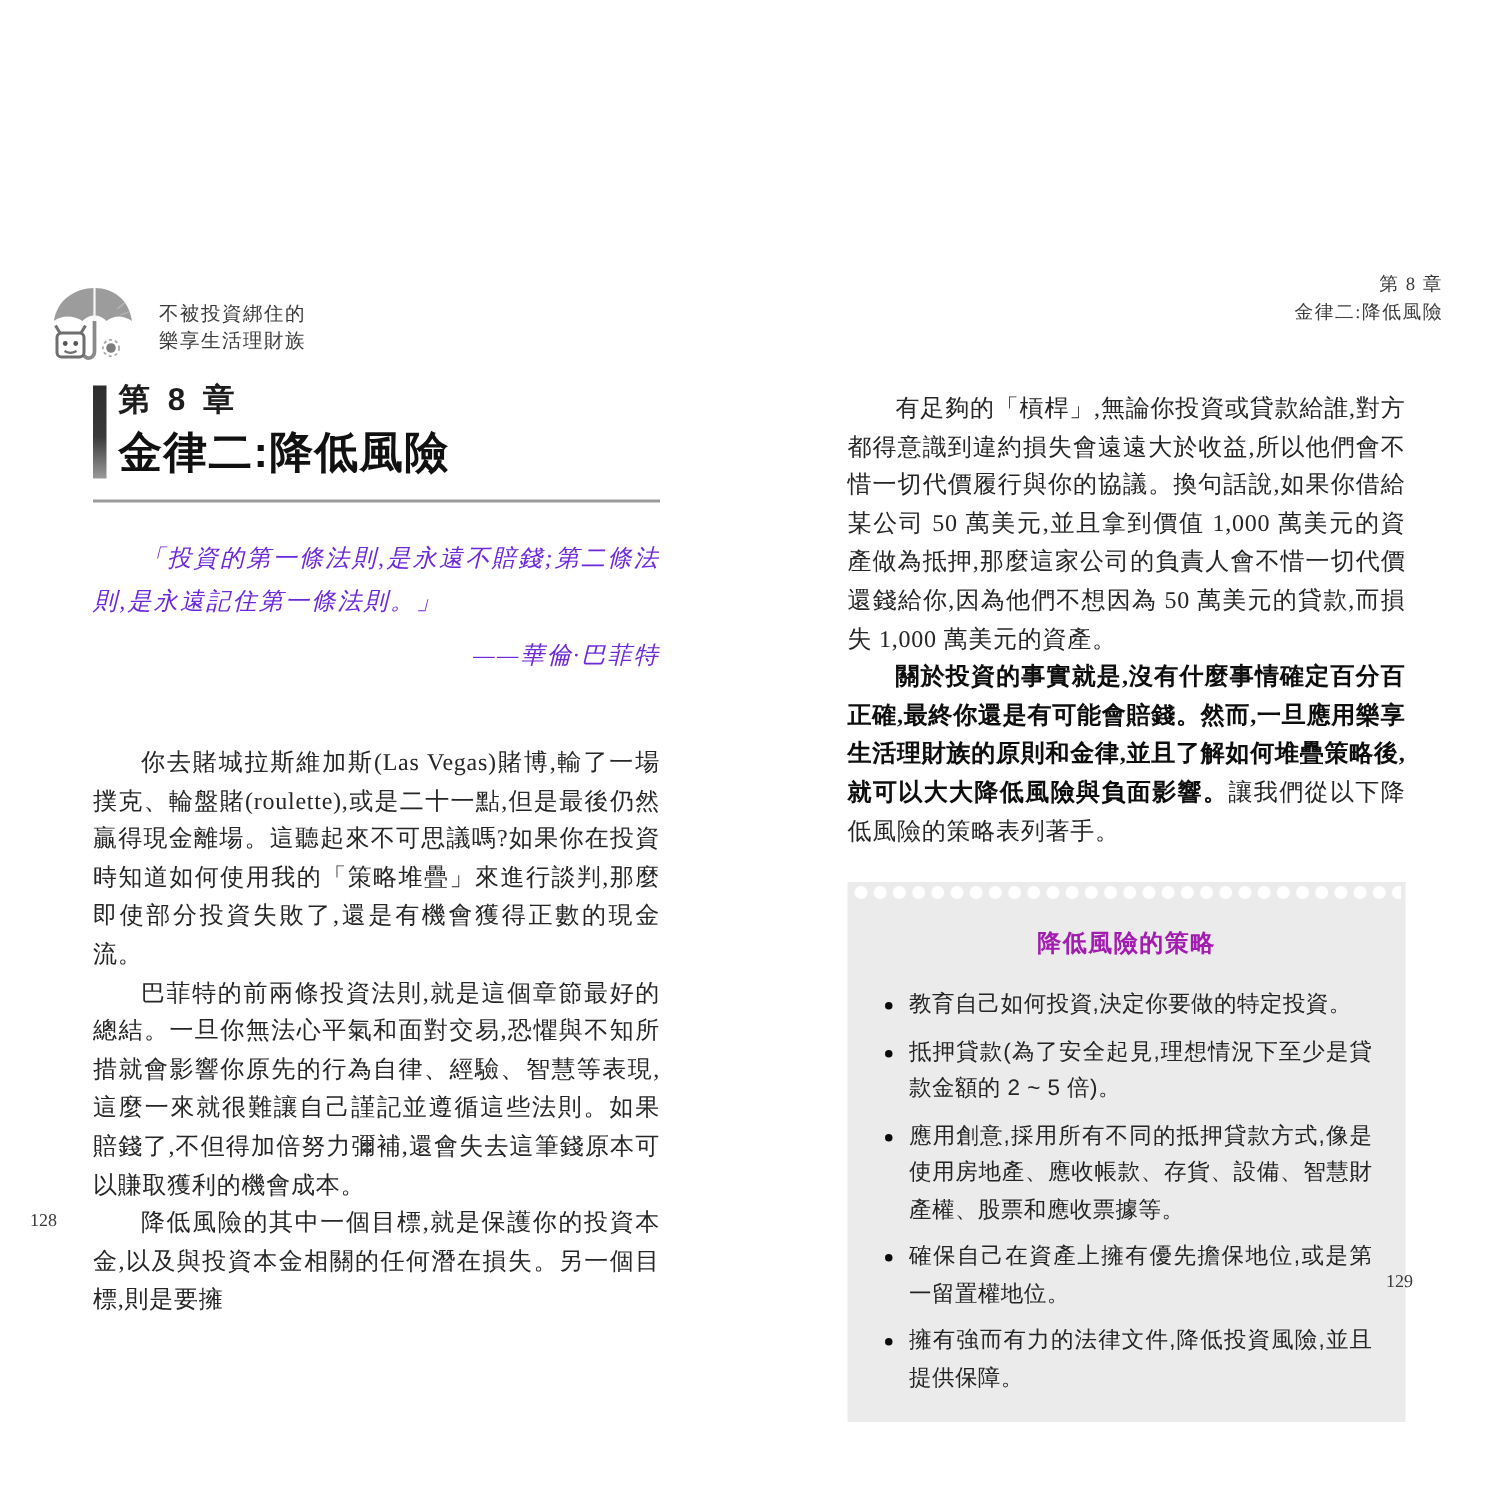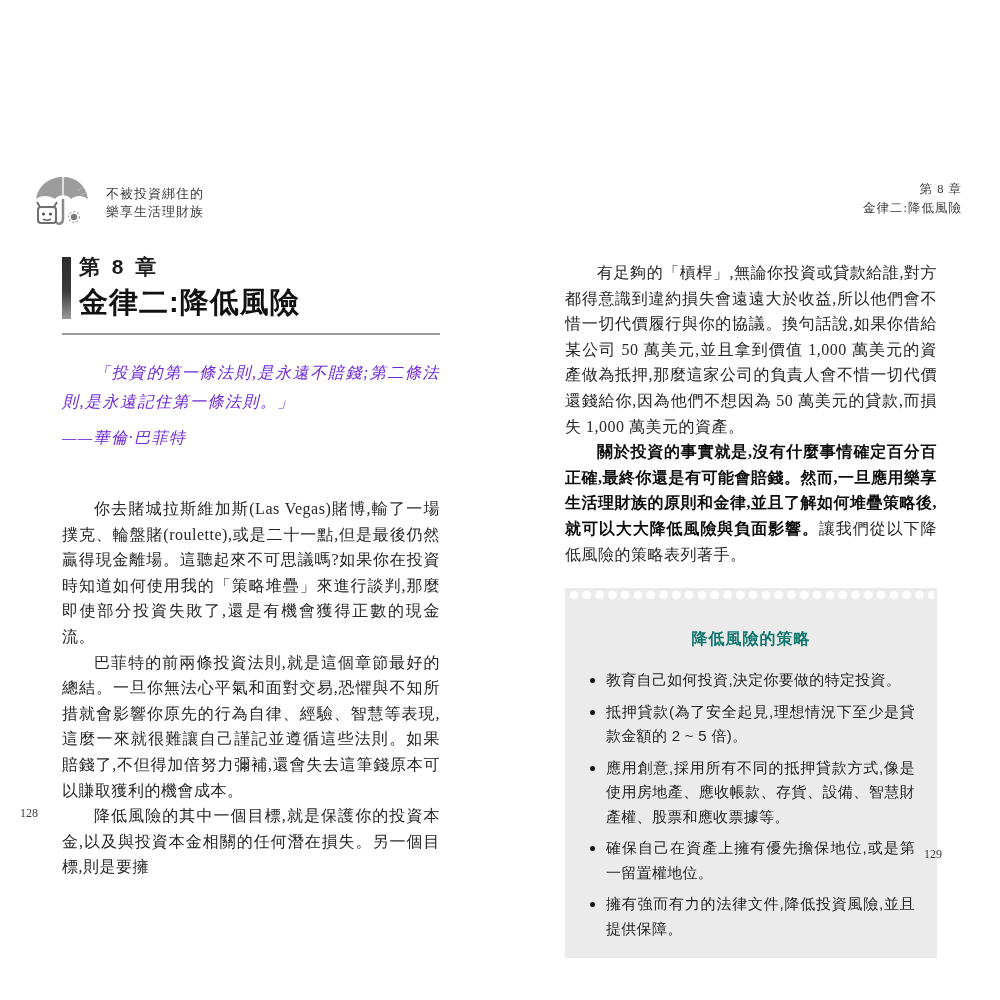--- a/index.html
+++ b/index.html
@@ -6,42 +6,42 @@
   .canvas{
     position:relative;
     width:1000px;height:1000px;
     background:#ffffff;
     font-family:"Liberation Serif","DejaVu Serif",serif;
     color:#222;
     overflow:hidden;
   }
 
   
-  .brand{position:absolute;left:30px;top:173px;display:flex;align-items:center;gap:8px;}
+  .brand{position:absolute;left:30px;top:188px;display:flex;align-items:center;gap:8px;}
   .brand .logo{width:68px;height:60px;flex:0 0 auto;}
   .brand .brand-text{font-size:13px;line-height:18px;color:#3c3c3c;letter-spacing:1px;}
   .running-head-right{
     position:absolute;right:38px;top:180px;text-align:right;
     font-size:12.5px;line-height:19px;color:#3a3a3a;letter-spacing:1px;
   }
 
   
   .left-col{position:absolute;left:62px;top:254px;width:378px;}
   .chapter-heading{position:relative;padding-left:17px;}
   .chapter-bar{position:absolute;left:0;top:3px;height:62px;width:9px;
     background:linear-gradient(180deg,#2d2d2d 0%,#3a3a3a 55%,#9a9a9a 100%);}
   .chapter-label{font-family:"Liberation Sans","DejaVu Sans",sans-serif;
     font-size:21px;font-weight:bold;color:#1d1d1d;letter-spacing:3px;line-height:26px;}
   .chapter-title{font-family:"Liberation Sans","DejaVu Sans",sans-serif;
     font-size:29px;font-weight:bold;color:#111;letter-spacing:1px;line-height:36px;margin-top:4px;}
   .chapter-rule{border:none;border-top:2px solid #9b9b9b;margin:13px 0 0 0;}
 
   .quote-block{margin-top:23px;font-style:italic;font-size:16px;line-height:29px;color:#6d28d9;}
   .quote-text{margin:0;text-indent:2em;text-align:justify;letter-spacing:1.5px;}
-  .quote-attribution{margin:7px 0 0 0;text-align:left;letter-spacing:1.5px;}
+  .quote-attribution{margin:7px 0 0 0;text-align:right;letter-spacing:1.5px;}
 
   .body-text p{
     margin:0;font-size:16px;line-height:25.6px;color:#262626;
     text-align:justify;text-indent:2em;letter-spacing:0.5px;
   }
   .left-body{margin-top:44px;}
 
   .page-number{position:absolute;font-size:12px;color:#3a3a3a;}
   .page-number.left{left:20px;top:806px;}
   .page-number.right{right:58px;top:847px;}
@@ -58,23 +58,23 @@
     padding:30px 22px 17px 22px;
     box-sizing:border-box;
   }
   .perforation{
     position:absolute;top:2px;left:3px;right:3px;height:11px;
     background-image:radial-gradient(circle at 6px 5px,#ffffff 4px,rgba(255,255,255,0) 4.6px);
     background-size:12.8px 11px;
     background-repeat:repeat-x;
   }
   .strategy-title{
-    margin:11px;text-align:center;
+    margin:1px;text-align:center;
     font-family:"Liberation Sans","DejaVu Sans",sans-serif;
-    font-size:16px;font-weight:bold;color:#0f766e;letter-spacing:1px;
+    font-size:16px;font-weight:bold;color:#a21caf;letter-spacing:1px;
   }
   .strategy-list{list-style:none;margin:18px 0 0 0;padding:0;}
   .strategy-list li{
     position:relative;
     padding-left:19px;
     margin-bottom:7px;
     font-family:"Liberation Sans","DejaVu Sans",sans-serif;
     font-size:15px;line-height:24.5px;color:#242424;
     text-align:justify;letter-spacing:0.3px;
   }

